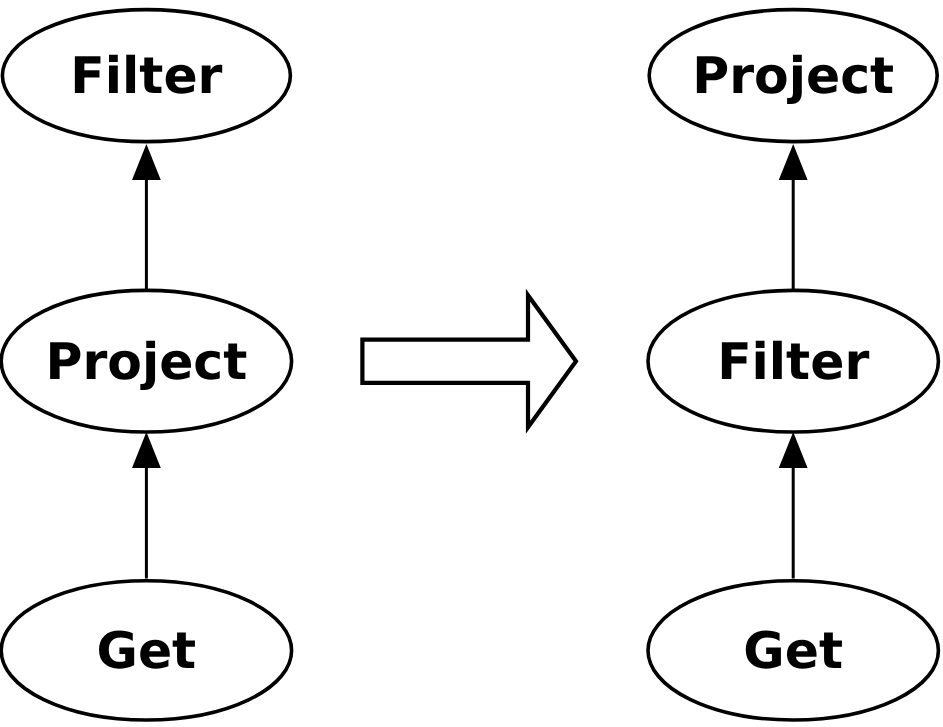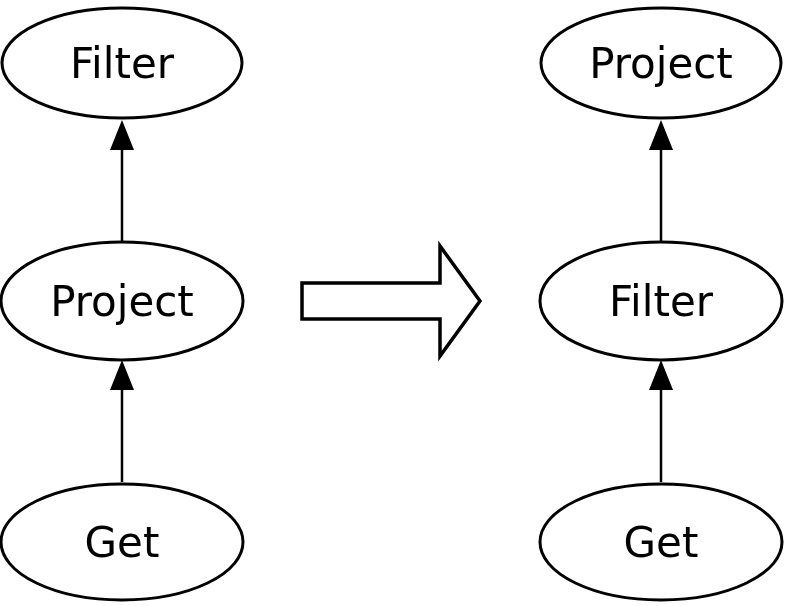--- a/index.html
+++ b/index.html
@@ -6,20 +6,21 @@
     margin: 0;
     padding: 0;
     background: #ffffff;
   }
   .canvas {
     position: relative;
     width: 786px;
     height: 606px;
     background: #ffffff;
     overflow: hidden;
+    font-weight: bold;
   }
   svg text {
     font-family: "DejaVu Sans", "Liberation Sans", sans-serif;
     font-size: 42px;
   }
   .node-ellipse {
     stroke-width: 3;
   }
   .edge-line {
     stroke-width: 2.5;

